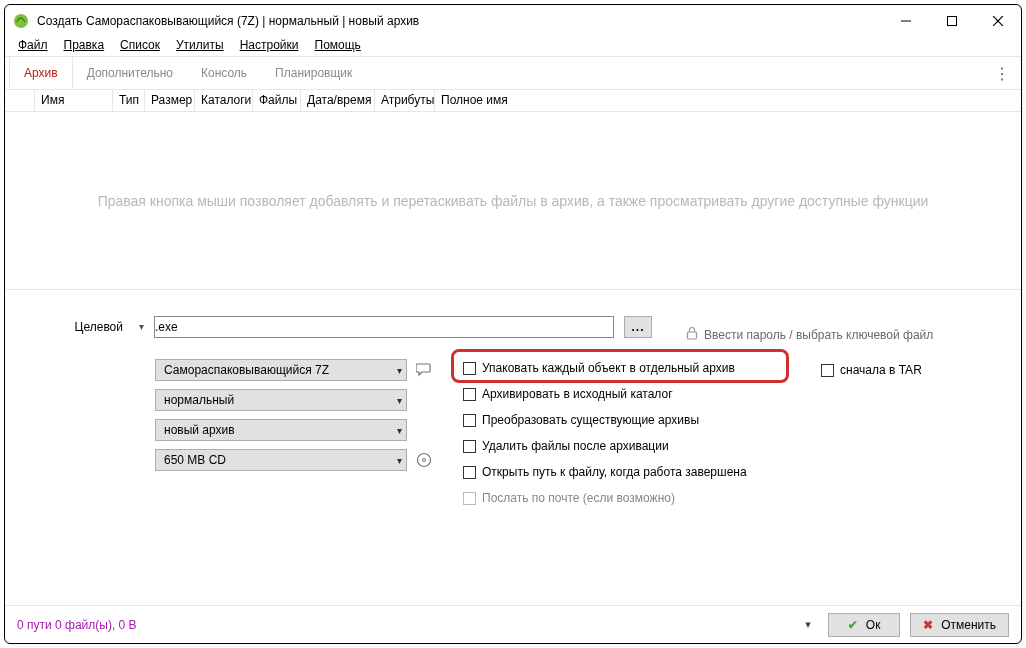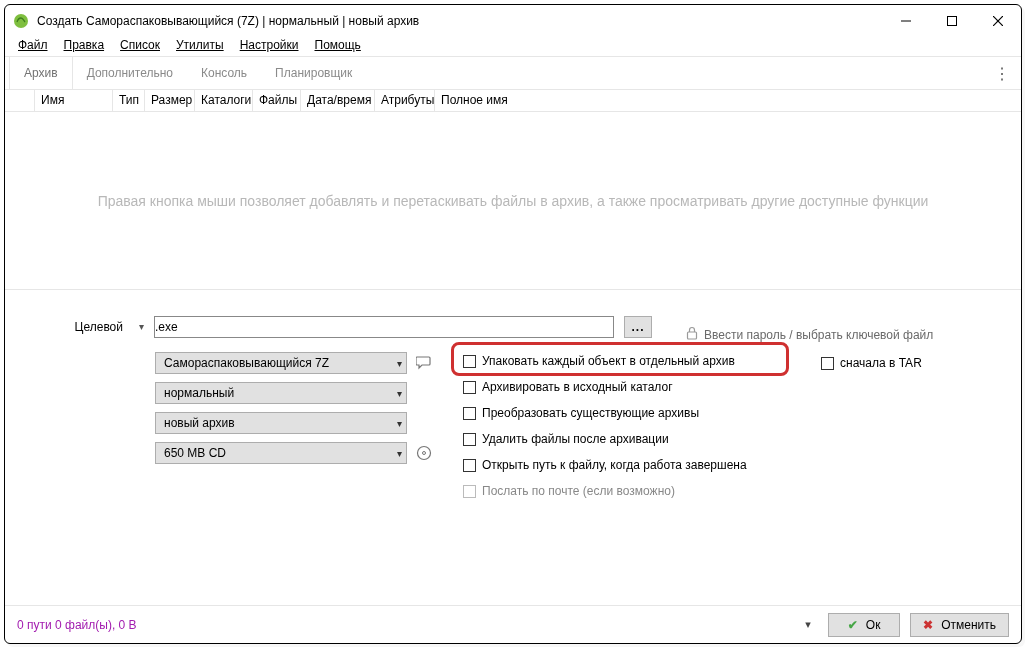--- a/index.html
+++ b/index.html
@@ -59,21 +59,21 @@
     display:flex;align-items:center;height:34px;
     border-top:1px solid var(--lighter-border);
     border-bottom:1px solid var(--lighter-border);
     padding:0 4px;
   }
   .toolbar-item{
     padding:0 14px;height:100%;display:flex;align-items:center;
     color:#8a8a8a;
   }
   .toolbar-item.active{
-    color:#737373;
+    color:#b91c1c;
     border-left:1px solid var(--lighter-border);
     border-right:1px solid var(--lighter-border);
   }
   .toolbar-spacer{flex:1;}
   .kebab{width:30px;display:flex;align-items:center;justify-content:center;color:#606060;font-size:16px;}
 
   
   .colheaders{
     display:flex;height:22px;border-bottom:1px solid var(--lighter-border);
   }
@@ -86,21 +86,21 @@
   .drop-area{
     flex:0 0 auto;height:178px;
     display:flex;align-items:center;justify-content:center;
     color:var(--muted);font-size:14px;text-align:center;padding:0 30px;
     border-bottom:1px solid var(--lighter-border);
   }
 
   
   .options{
     flex:1;padding:20px 14px 8px 14px;
-    display:flex;flex-direction:column;gap:9px;
+    display:flex;flex-direction:column;gap:16px;
   }
   .row{display:flex;align-items:center;gap:10px;}
   .row-label{width:110px;text-align:right;padding-right:6px;}
   .target-input{
     flex:0 0 460px;height:22px;
     border:1px solid #888;padding:2px 0;font-size:12px;background:#fff;
   }
   .browse-btn{
     width:28px;height:22px;border:1px solid var(--dropdown-border);
     background:var(--dropdown-bg);display:flex;align-items:center;justify-content:center;

